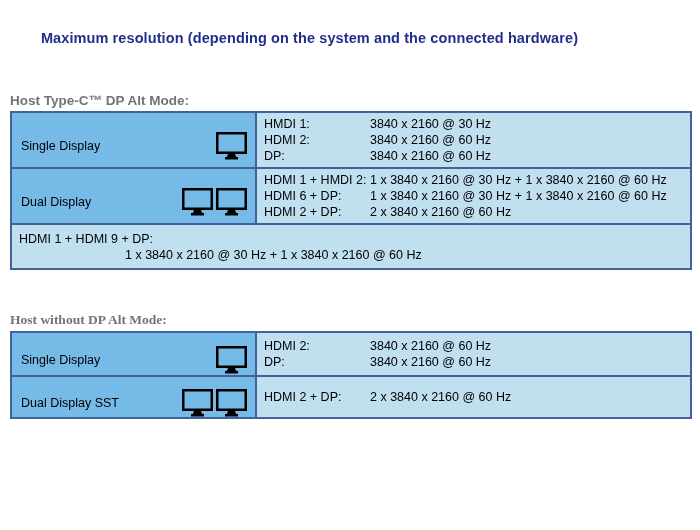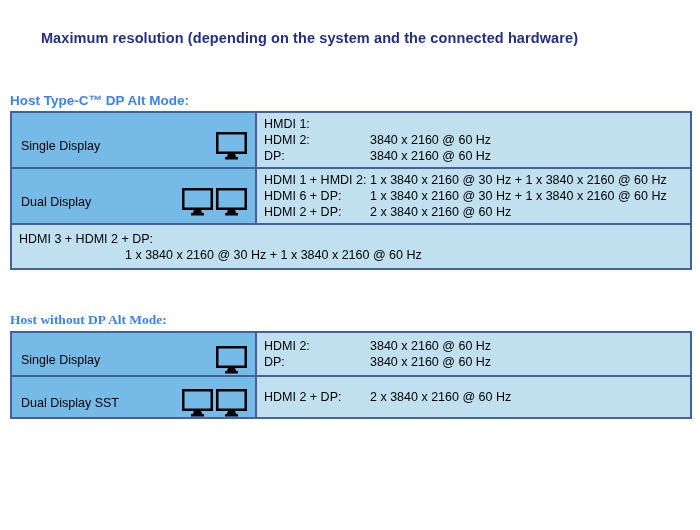--- a/index.html
+++ b/index.html
@@ -24,21 +24,21 @@
     text-align:center;
     font-size:14.5px;
     font-weight:bold;
     color:var(--title-color);
     letter-spacing:0.1px;
   }
   .section-heading{
     margin:0 0 3px 10px;
     font-size:13.5px;
     font-weight:bold;
-    color:#3b82f6;
+    color:#737373;
   }
   .section-1 .section-heading{margin-top:47px;}
   .section-2 .section-heading{margin-top:42px;font-family:Liberation Serif, serif;}
   .res-table{
     margin-left:10px;
     width:682px;
     border:2px solid var(--table-border);
   }
   .row{
     display:flex;
@@ -111,20 +111,21 @@
             <svg width="31" height="28" viewBox="0 0 31 28">
                 <rect x="1.25" y="1.25" width="28.5" height="19.5" fill="none" stroke="#000" stroke-width="2.5"></rect>
                 <polygon points="12.5,21 18.5,21 20.5,25.5 10.5,25.5" fill="#000"></polygon>
                 <rect x="9" y="25" width="13" height="2.5" fill="#000"></rect>
               </svg>
           </span>
         </div>
         <div class="cell-right">
           <div class="entry">
             <span class="port">HMDI 1:</span>
+            <span class="value">3840 x 2160 @ 30 Hz</span>
           </div>
           <div class="entry">
             <span class="port">HDMI 2:</span>
             <span class="value">3840 x 2160 @ 60 Hz</span>
           </div>
           <div class="entry">
             <span class="port">DP:</span>
             <span class="value">3840 x 2160 @ 60 Hz</span>
           </div>
         </div>
@@ -158,21 +159,21 @@
           <div class="entry">
             <span class="port">HDMI 2 + DP:</span>
             <span class="value">2 x 3840 x 2160 @ 60 Hz</span>
           </div>
         </div>
       </div>
 
       <div class="row row-2">
         <div class="cell-right">
           <div class="entry">
-            <span class="port">HDMI 3 + HDMI 2 + DP:</span>
+            <span class="port">HDMI 1 + HDMI 9 + DP:</span>
             <span class="value"></span>
           </div>
           <div class="entry">
             <span class="port"></span>
             <span class="value">1 x 3840 x 2160 @ 30 Hz + 1 x 3840 x 2160 @ 60 Hz</span>
           </div>
         </div>
       </div>
 
     </div>

